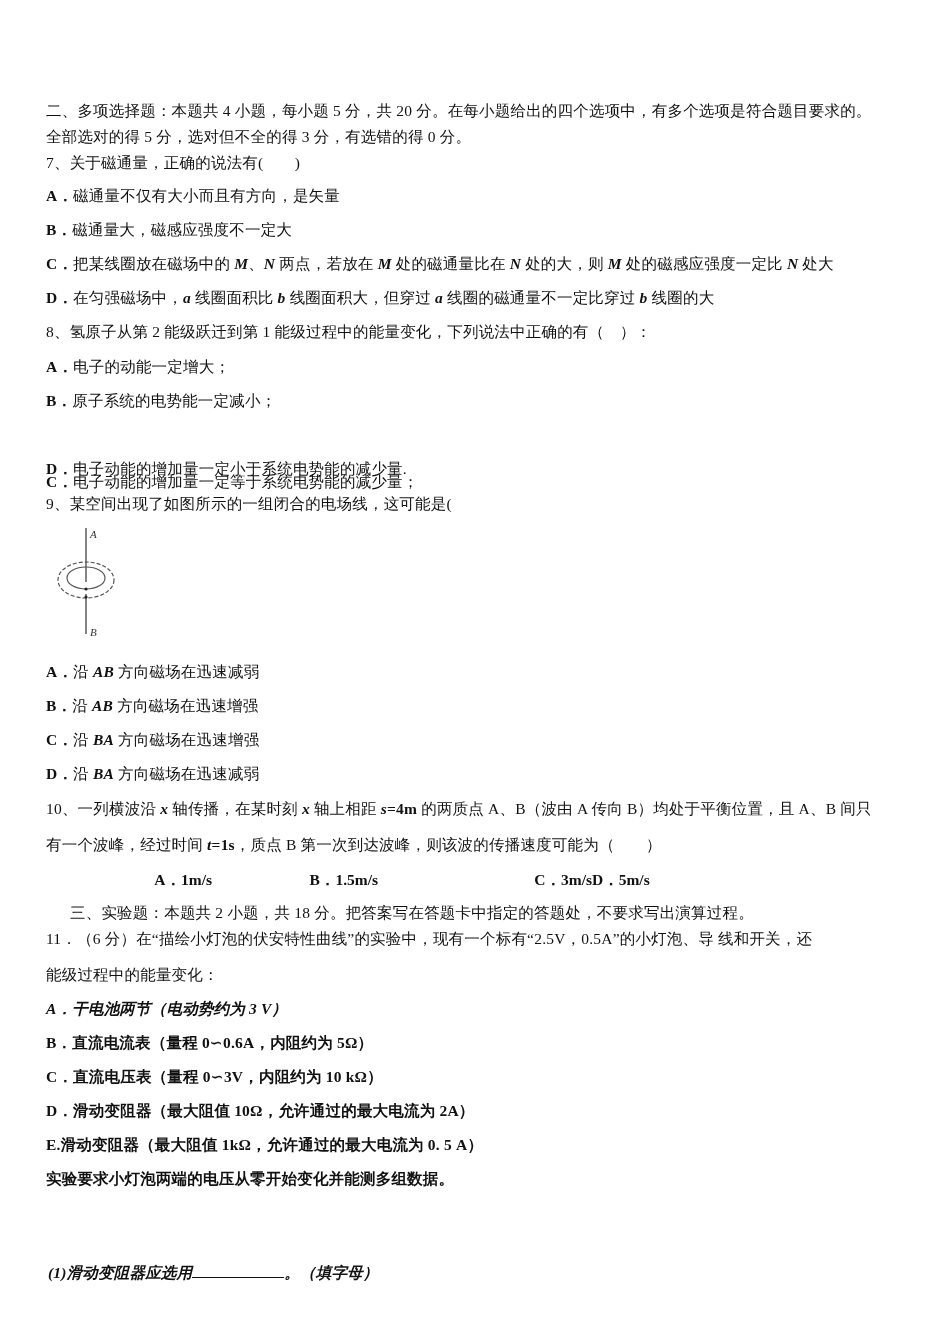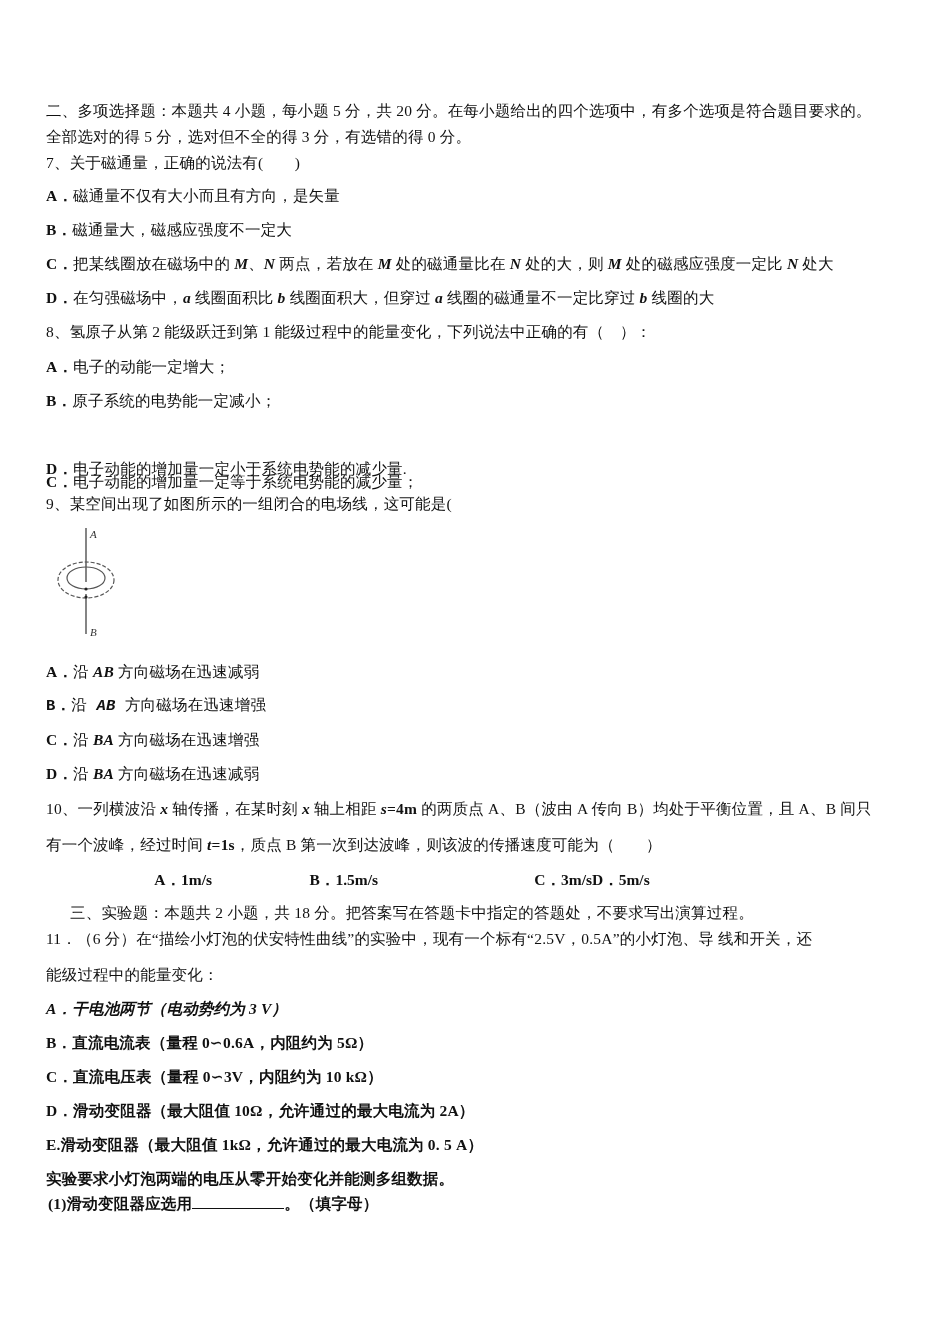--- a/index.html
+++ b/index.html
@@ -64,21 +64,21 @@
     <circle cx="40" cy="65" r="1.6" fill="#222"></circle>
     <circle cx="40" cy="73" r="1.6" fill="#222"></circle>
     <text x="44" y="14" font-size="11" font-style="italic" fill="#333" font-family="Liberation Serif, serif">A</text>
     <text x="44" y="112" font-size="11" font-style="italic" fill="#333" font-family="Liberation Serif, serif">B</text>
   </svg>
 </div>
 
 <div class="line" style="top:662px;">
   <span class="b">A．</span><span>沿 </span><span class="it b">AB</span><span> 方向磁场在迅速减弱</span>
 </div>
-<div class="line" style="top:696px;font-family:Liberation Mono, monospace;">
+<div class="line" style="top:696px;">
   <span class="b">B．</span><span>沿 </span><span class="it b">AB</span><span> 方向磁场在迅速增强</span>
 </div>
 <div class="line" style="top:730px;">
   <span class="b">C．</span><span>沿 </span><span class="it b">BA</span><span> 方向磁场在迅速增强</span>
 </div>
 <div class="line" style="top:764px;">
   <span class="b">D．</span><span>沿 </span><span class="it b">BA</span><span> 方向磁场在迅速减弱</span>
 </div>
 
 <div class="line" style="top:799px;">
@@ -104,15 +104,15 @@
 <div class="line" style="top:1067px;">
   <span class="b">C．</span><span class="b">直流电压表（量程 0∽3V，内阻约为 10 kΩ）</span>
 </div>
 <div class="line" style="top:1101px;">
   <span class="b">D．</span><span class="b">滑动变阻器（最大阻值 10Ω，允许通过的最大电流为 2A）</span>
 </div>
 <div class="line" style="top:1135px;">
   <span class="b">E.</span><span class="b">滑动变阻器（最大阻值 1kΩ，允许通过的最大电流为 0. 5 A）</span>
 </div>
 <div class="line b" style="top:1169px;">实验要求小灯泡两端的电压从零开始变化并能测多组数据。</div>
-<div class="line b" style="top:1194px; left:48px;">
+<div class="line b" style="top:1263px; left:48px;font-style:italic;">
   <span>(1)滑动变阻器应选用</span><span class="blank"></span><span>。（填字母）</span>
 </div>
 
 </body></html>

